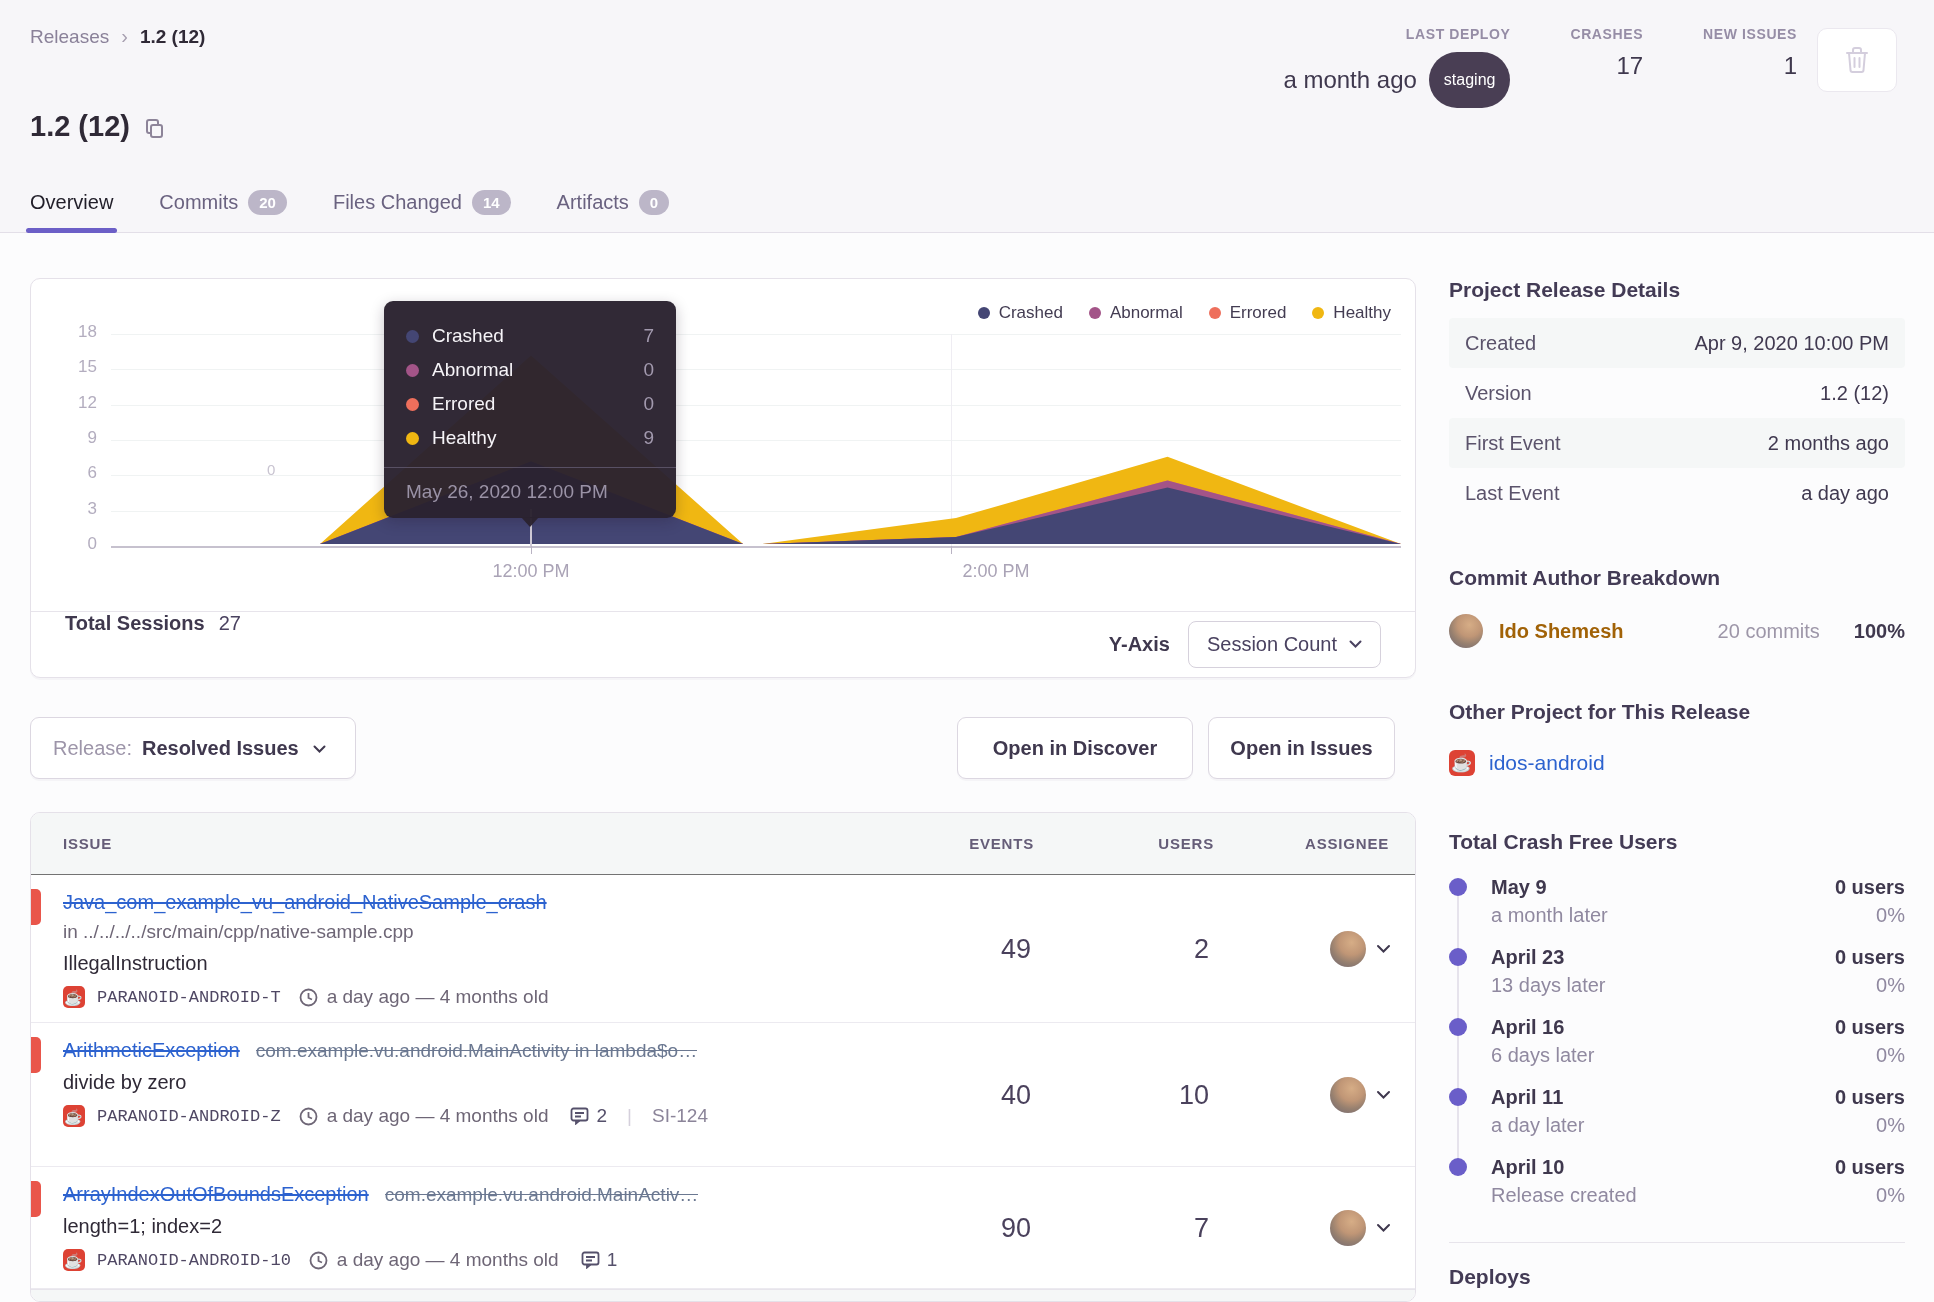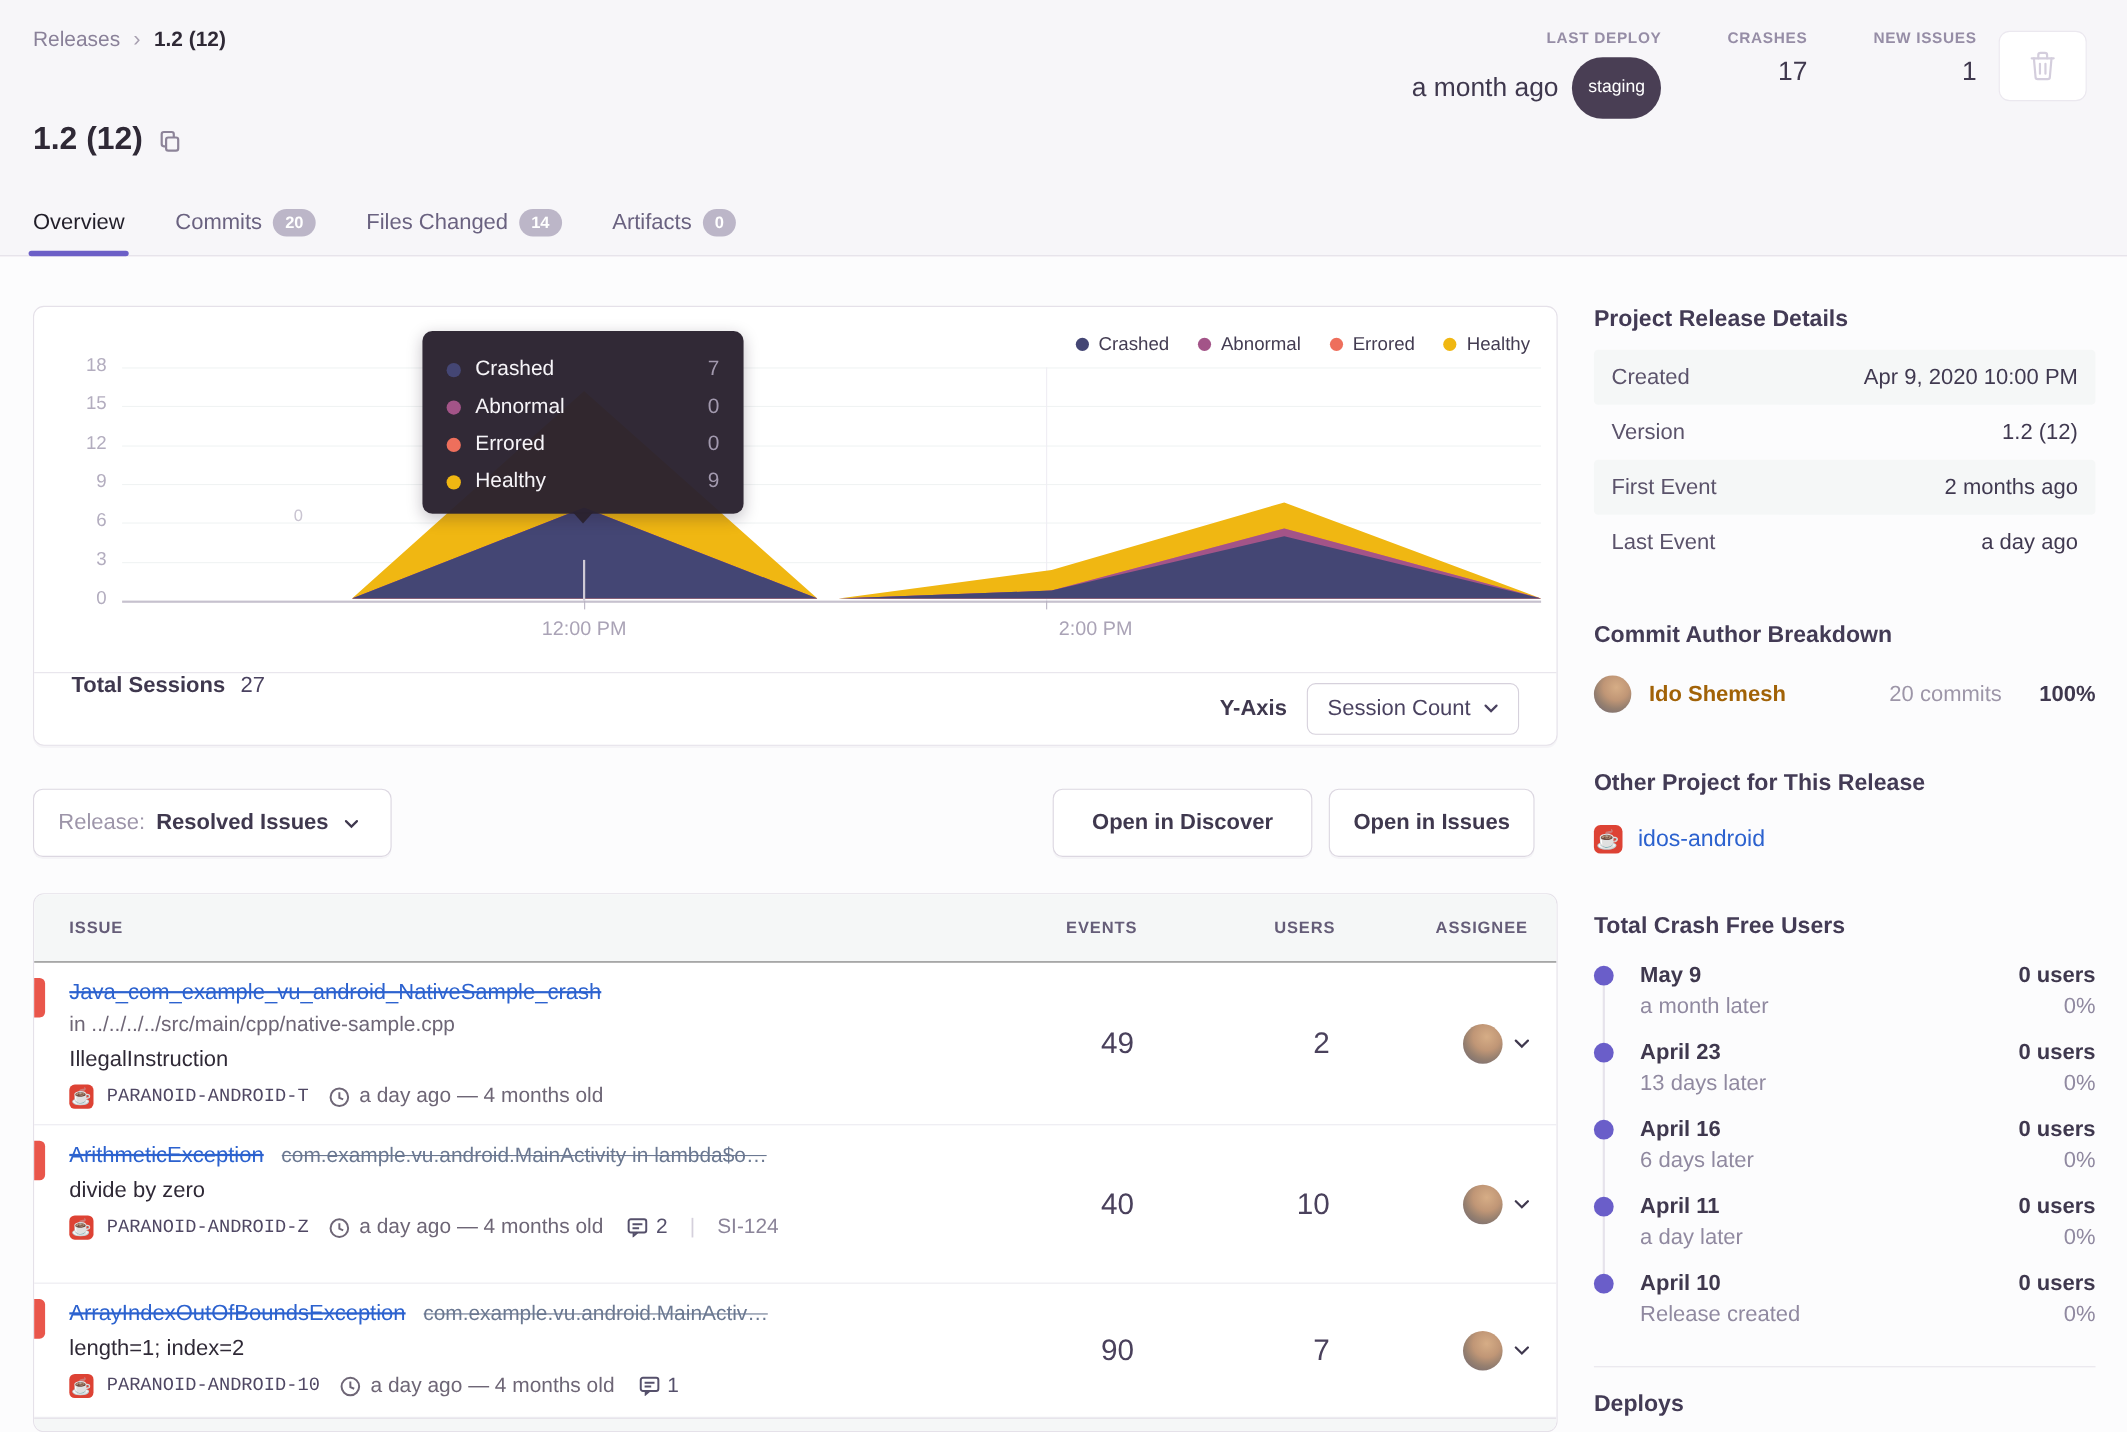--- a/index.html
+++ b/index.html
@@ -294,20 +294,21 @@
           <span class="legend-dot" style="width: 13px; height: 13px; background: rgb(238, 111, 92);"></span>
           <span class="tt-lbl">Errored</span>
           <span class="tt-val">0</span>
         </div>
         <div class="tt-row">
           <span class="legend-dot" style="width: 13px; height: 13px; background: rgb(240, 183, 18);"></span>
           <span class="tt-lbl">Healthy</span>
           <span class="tt-val">9</span>
         </div>
       </div>
+    <div class="tt-date">May 26, 2020 12:00 PM</div>
   </div>
 
   <div class="chart-footer">
     <span class="cf-title">Total Sessions</span>
     <span class="cf-value">27</span>
     <div class="cf-right">
       <span class="cf-yaxis">Y-Axis</span>
       <div class="select-box">
         <span>Session Count</span>
         <span>

